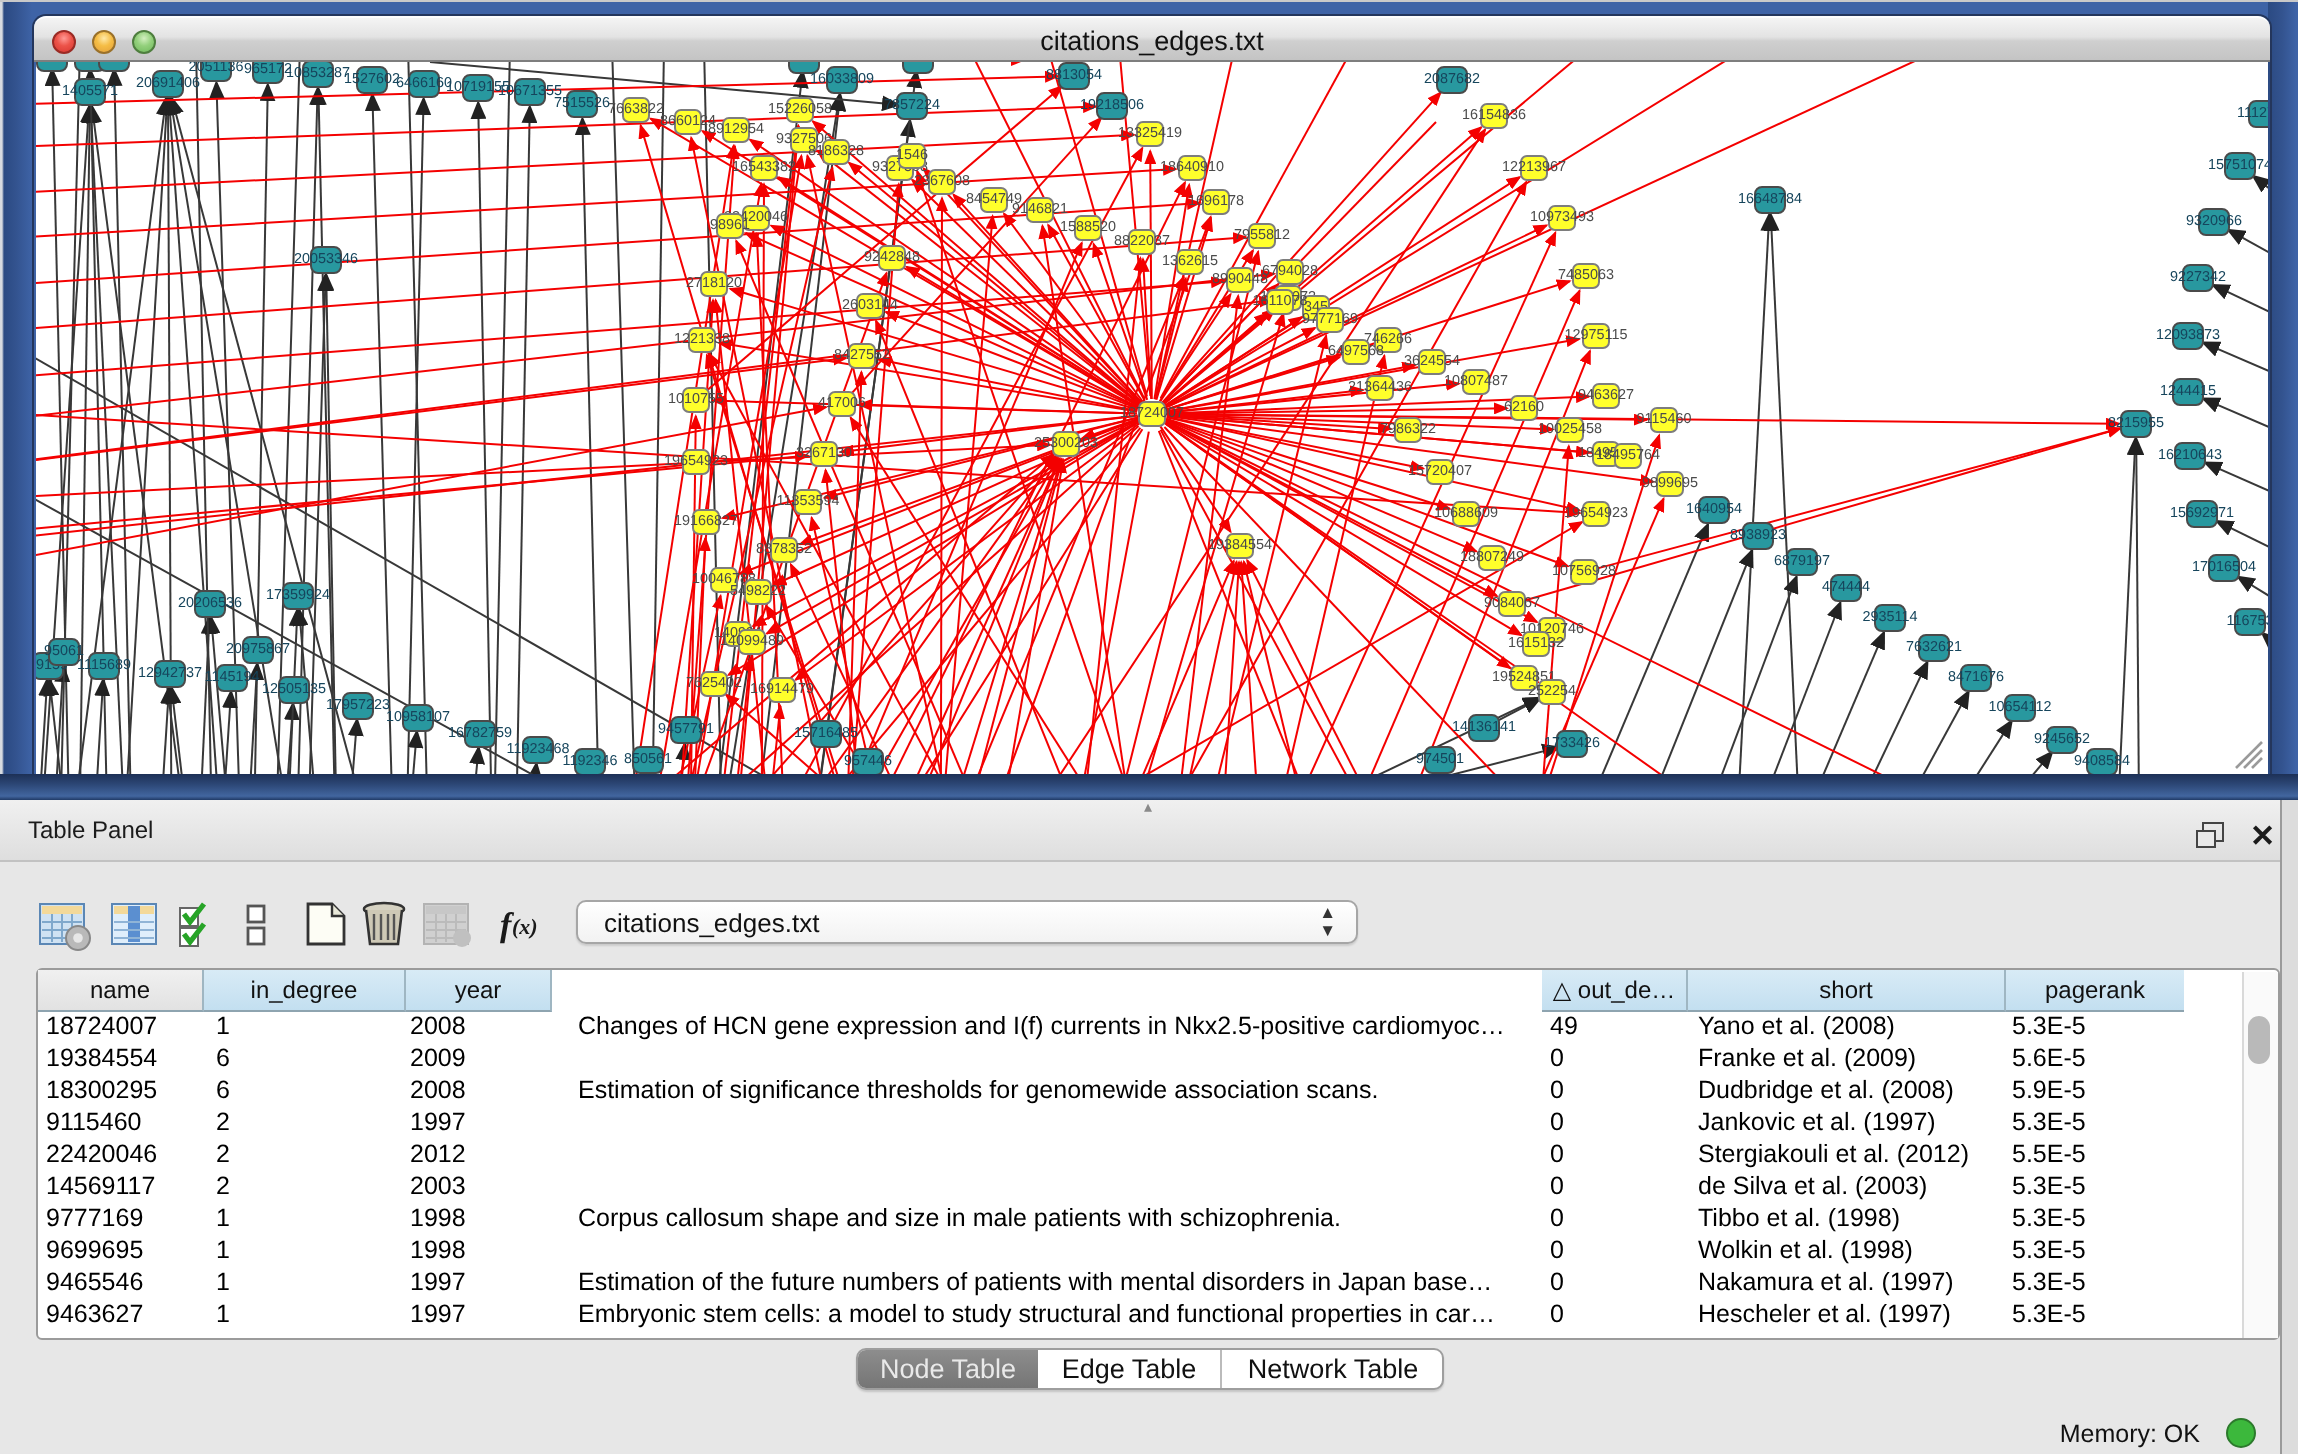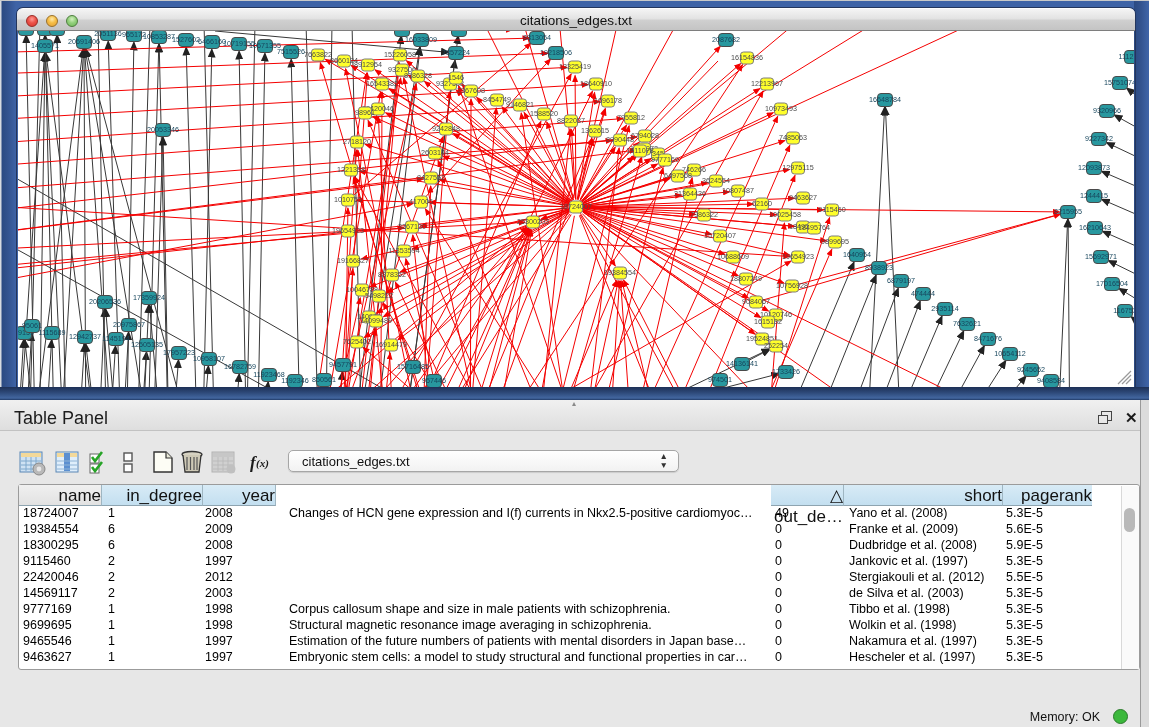--- a/index.html
+++ b/index.html
@@ -17,33 +17,33 @@
 #title{position:absolute;left:0;top:4px;width:1118px;text-align:center;font-size:13.5px;color:#111}
 .light{position:absolute;top:6px;width:12px;height:12px;border-radius:50%}
 #l1{left:9px;background:radial-gradient(circle at 50% 32%,#ff9a95 0,#ec5349 45%,#d73730 100%);border:1px solid #9a2b25}
 #l2{left:29px;background:radial-gradient(circle at 50% 32%,#ffe9a8 0,#f5bd45 45%,#e3a03a 100%);border:1px solid #9a712a}
 #l3{left:49px;background:radial-gradient(circle at 50% 32%,#d3f0c0 0,#93d07c 45%,#6fb95b 100%);border:1px solid #4e7e3e}
 #shadow{position:absolute;left:0;top:387px;width:1149px;height:13px;
  background:linear-gradient(180deg,#1d3056 0,#2c4776 40%,#42669f 85%,#203a66 100%)}
 
 #panel{position:absolute;left:0;top:400px;width:1149px;height:327px;background:#e7e7e7}
 #pheader{position:absolute;left:0;top:0;width:1149px;height:31px;background:linear-gradient(180deg,#f0f0f0 0,#dedede 100%);border-bottom:1px solid #c2c2c2}
-#ptitle{position:absolute;left:14px;top:8px;font-size:18px;color:#1c1c1c}
+#ptitle{position:absolute;left:14px;top:8px;font-size:12px;color:#1c1c1c}
 #dimple{position:absolute;left:569px;top:1px;width:10px;height:5px;color:#8a8a8a;font-size:8px;line-height:5px;text-align:center}
 #closex{position:absolute;left:1125px;top:9px;font-size:15px;font-weight:bold;color:#1a1a1a}
 #floaticon{position:absolute;left:1101px;top:11px;width:11px;height:10px;border:1.5px solid #444}
 #floaticon:after{content:"";position:absolute;left:-4px;top:3px;width:8px;height:7px;border:1.5px solid #444;background:#e9e9e9}
 
 #toolbar{position:absolute;left:0;top:31px;width:1149px;height:53px;background:#e7e7e7}
 #combo{position:absolute;left:288px;top:19px;width:391px;height:22px;background:linear-gradient(180deg,#ffffff 0,#f2f2f2 100%);border:1px solid #a6a6a6;border-radius:5px;box-shadow:0 1px 1px rgba(0,0,0,.12)}
 #combo .t{position:absolute;left:13px;top:3px;font-size:13px;color:#111}
 #combo .arr{position:absolute;right:10px;top:1px;font-size:8.5px;color:#333;line-height:9px}
 
 #tablebox{position:absolute;left:18px;top:84px;width:1122px;height:186px;background:#fff;border:1px solid #9b9b9b;border-radius:3px;overflow:hidden}
-.th{position:absolute;top:485px;height:21px;font-size:17px;color:#111;text-align:right;line-height:21px;
+.th{position:absolute;top:485px;height:21px;font-size:12px;color:#111;text-align:center;line-height:21px;
  background:linear-gradient(180deg,#d8ebf6 0,#c3dff0 100%);border-right:1px solid #9fb6c2;border-bottom:1px solid #8ea4b0}
 .tr{position:absolute;left:0;height:16px;width:1149px;font-size:12.5px;color:#000;line-height:15px;white-space:nowrap}
 .tr span{position:absolute;top:0}
 .c1{left:23px} .c2{left:108px} .c3{left:205px} .c4{left:289px;max-width:486px;overflow:hidden}
 .c5{left:775px} .c6{left:849px} .c7{left:1006px}
 #vscroll{position:absolute;left:1121px;top:86px;width:18px;height:183px;background:#fafafa;border-left:1px solid #d9d9d9}
 #vthumb{position:absolute;left:1124px;top:108px;width:11px;height:24px;background:#b9b9b9;border-radius:6px}
 
 #tabs{position:absolute;left:428px;top:274px;width:294px;height:21px;border:1px solid #9e9e9e;border-radius:5px;background:#fff;box-shadow:0 1px 1px rgba(0,0,0,.15);font-size:13.5px}
 #tabs .seg{position:absolute;top:0;height:19px;line-height:19px;text-align:center;color:#111}
@@ -695,20 +695,25 @@
   <text x="242" y="17" font-family="Liberation Serif,serif" font-style="italic" font-weight="bold" font-size="11" fill="#1a1a1a">(x)</text>
  </svg>
  <div id="combo">
           <span class="t">citations_edges.txt</span>
           <span class="arr">▲<br>▼</span>
         </div>
  </div>
  <div id="tablebox"></div>
  <div id="vscroll"></div>
       <div id="vthumb"></div>
+ <div id="tabs">
+        <div class="seg" id="seg1">Node Table</div>
+        <div class="seg" id="seg2">Edge Table</div>
+        <div class="seg" id="seg3">Network Table</div>
+      </div>
  <div id="memory">Memory: OK</div>
       <div id="gdot"></div>
  <div id="rstrip"></div>
 </div>
 
 <div class="th" style="left:19px;width:83px;background:linear-gradient(180deg,#f0f0f0 0,#e2e2e2 100%)">name</div>
 <div class="th" style="left:102px;width:101px">in_degree</div>
 <div class="th" style="left:203px;width:73px">year</div>
 <div class="th" style="left:771px;width:73px">△ out_de…</div>
 <div class="th" style="left:844px;width:159px">short</div>
@@ -727,20 +732,21 @@
       <span class="c2">6</span>
       <span class="c3">2009</span>
       <span class="c5">0</span>
       <span class="c6">Franke et al. (2009)</span>
       <span class="c7">5.6E‑5</span>
     </div>
 <div class="tr" style="top:538px">
 <span class="c1">18300295</span>
       <span class="c2">6</span>
       <span class="c3">2008</span>
+<span class="c4">Estimation of significance thresholds for genomewide association scans.</span>
       <span class="c5">0</span>
       <span class="c6">Dudbridge et al. (2008)</span>
       <span class="c7">5.9E‑5</span>
     </div>
 <div class="tr" style="top:554px">
 <span class="c1">9115460</span>
       <span class="c2">2</span>
       <span class="c3">1997</span>
       <span class="c5">0</span>
       <span class="c6">Jankovic et al. (1997)</span>
@@ -768,21 +774,20 @@
       <span class="c3">1998</span>
 <span class="c4">Corpus callosum shape and size in male patients with schizophrenia.</span>
       <span class="c5">0</span>
       <span class="c6">Tibbo et al. (1998)</span>
       <span class="c7">5.3E‑5</span>
     </div>
 <div class="tr" style="top:618px">
 <span class="c1">9699695</span>
       <span class="c2">1</span>
       <span class="c3">1998</span>
-<span class="c4">Structural magnetic resonance image averaging in schizophrenia.</span>
       <span class="c5">0</span>
       <span class="c6">Wolkin et al. (1998)</span>
       <span class="c7">5.3E‑5</span>
     </div>
 <div class="tr" style="top:634px">
 <span class="c1">9465546</span>
       <span class="c2">1</span>
       <span class="c3">1997</span>
 <span class="c4">Estimation of the future numbers of patients with mental disorders in Japan base…</span>
       <span class="c5">0</span>

